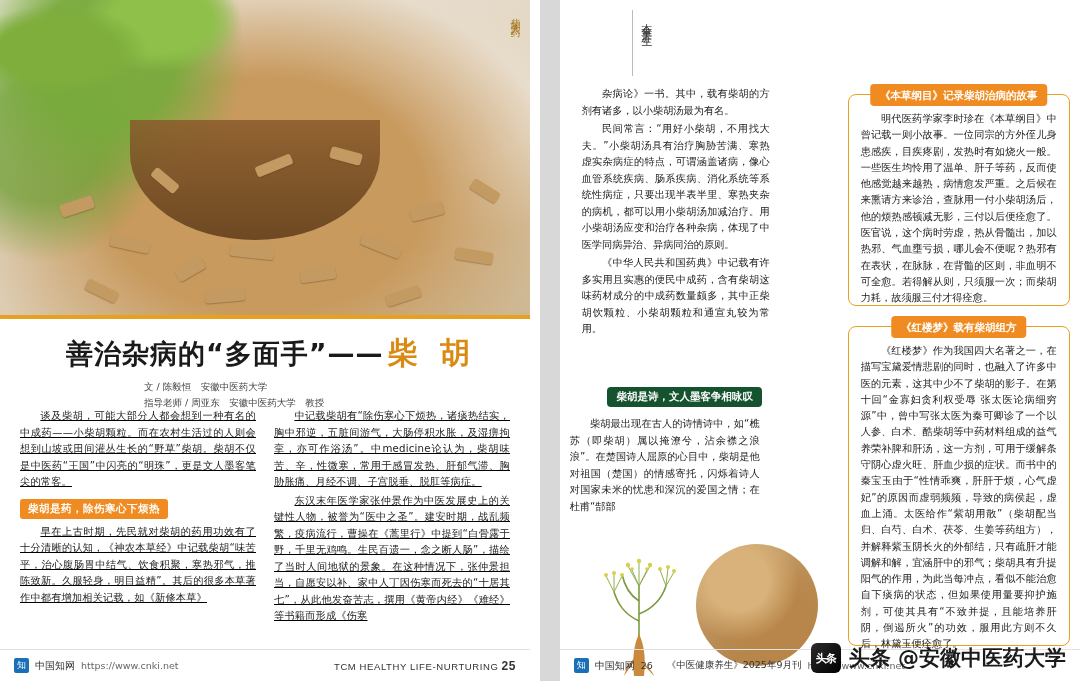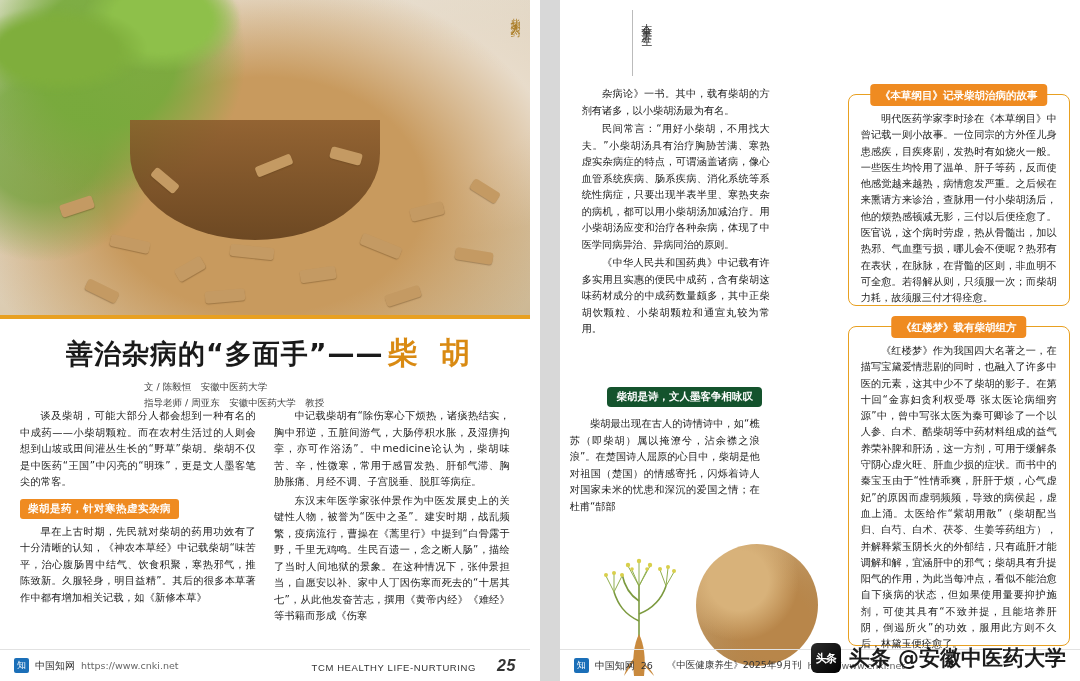--- a/index.html
+++ b/index.html
@@ -72,21 +72,21 @@
   }
   .byline2 {
     position: absolute; left: 144px; top: 72px;
     font-size: 9.5px; color: #444; font-family: "DejaVu Sans", sans-serif;
   }
 
   .cols {
     position: absolute; left: 0; top: 408px; width: 530px; height: 230px;
     display: flex; gap: 18px; padding: 0 20px;
   }
-  .col { width: 236px; }
+  .col { width: 236px; text-decoration: underline; }
   .body-cn {
     font-family: "DejaVu Sans", sans-serif;
     font-size: 10.2px; line-height: 16.5px; color: #222;
     text-align: justify; letter-spacing: 0.2px;
   }
   .body-cn p { margin: 0 0 2px 0; text-indent: 2em; }
 
   .tag {
     display: inline-block;
     background: #ef8b21; color: #fff;
@@ -102,21 +102,21 @@
     display: flex; align-items: center; padding: 0 14px;
   }
   .cnki {
     display: flex; align-items: center; gap: 6px;
     font-family: "DejaVu Sans", sans-serif; font-size: 10px; color: #333;
   }
   .cnki .url { color: #666; font-size: 9.5px; }
   .folio {
     margin-left: auto; font-size: 9.5px; color: #333; letter-spacing: .6px;
   }
-  .folio .num { font-weight: bold; font-size: 16px; margin-left: 21px; font-style: italic; }
+  .folio .num { font-weight: bold; font-size: 12px; margin-left: 3px; }
 
   
   .gutter { width: 20px; height: 681px; background: #d8d8d8; }
 
   
   .page-right {
     position: relative;
     width: 530px; height: 681px; background: #ffffff; overflow: hidden;
   }
   .running-head {
@@ -237,21 +237,21 @@
       </div>
       <div class="byline">文 / 陈毅恒　安徽中医药大学</div>
       <div class="byline2">指导老师 / 周亚东　安徽中医药大学　教授</div>
     </div>
 
     <div class="cols">
       <div class="col">
         <div class="body-cn">
           <p>谈及柴胡，可能大部分人都会想到一种有名的中成药——小柴胡颗粒。而在农村生活过的人则会想到山坡或田间灌丛生长的“野草”柴胡。柴胡不仅是中医药“王国”中闪亮的“明珠”，更是文人墨客笔尖的常客。</p>
         </div>
-        <div class="tag">柴胡是药，针对寒热虚实杂病</div>
+        <div class="tag">柴胡是药，除伤寒心下烦热</div>
         <div class="body-cn">
           <p>早在上古时期，先民就对柴胡的药用功效有了十分清晰的认知，《神农本草经》中记载柴胡“味苦平，治心腹肠胃中结气、饮食积聚，寒热邪气，推陈致新。久服轻身，明目益精”。其后的很多本草著作中都有增加相关记载，如《新修本草》</p>
         </div>
       </div>
       <div class="col">
         <div class="body-cn">
           <p>中记载柴胡有“除伤寒心下烦热，诸痰热结实，胸中邪逆，五脏间游气，大肠停积水胀，及湿痹拘挛，亦可作浴汤”。中medicine论认为，柴胡味苦、辛，性微寒，常用于感冒发热、肝郁气滞、胸胁胀痛、月经不调、子宫脱垂、脱肛等病症。</p>
           <p>东汉末年医学家张仲景作为中医发展史上的关键性人物，被誉为“医中之圣”。建安时期，战乱频繁，疫病流行，曹操在《蒿里行》中提到“白骨露于野，千里无鸡鸣。生民百遗一，念之断人肠”，描绘了当时人间地狱的景象。在这种情况下，张仲景担当，自愿安以补、家中人丁因伤寒而死去的“十居其七”，从此他发奋苦志，撰用《黄帝内经》《难经》等书籍而形成《伤寒</p>
         </div>
       </div>

